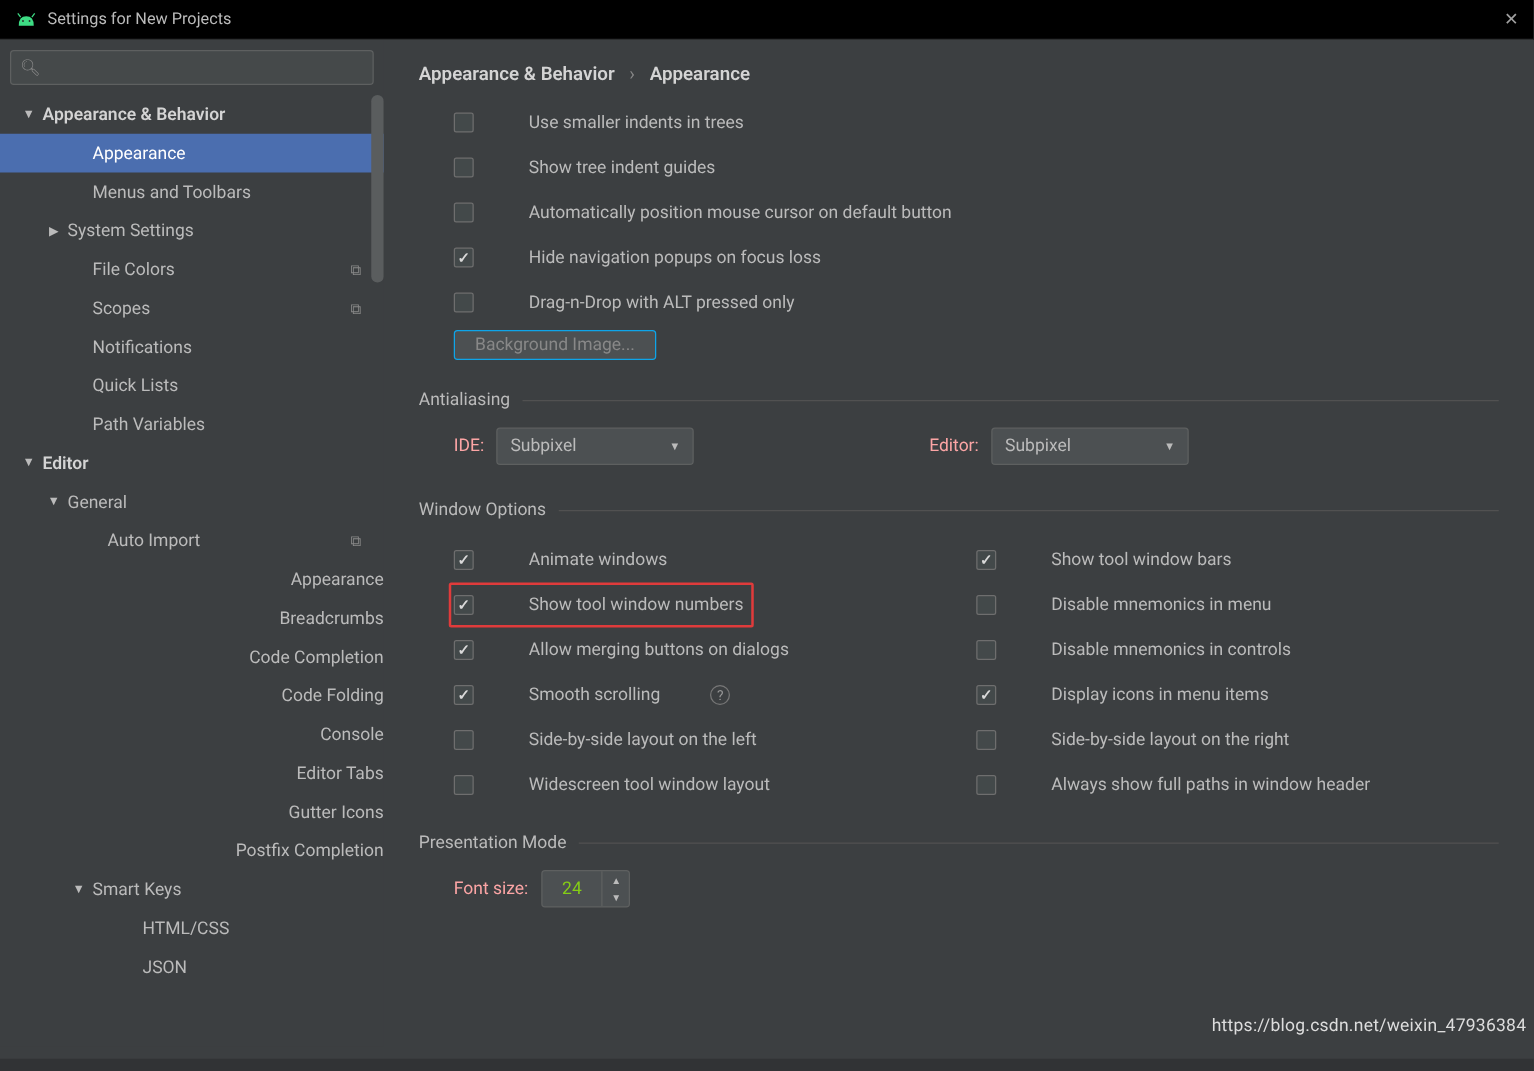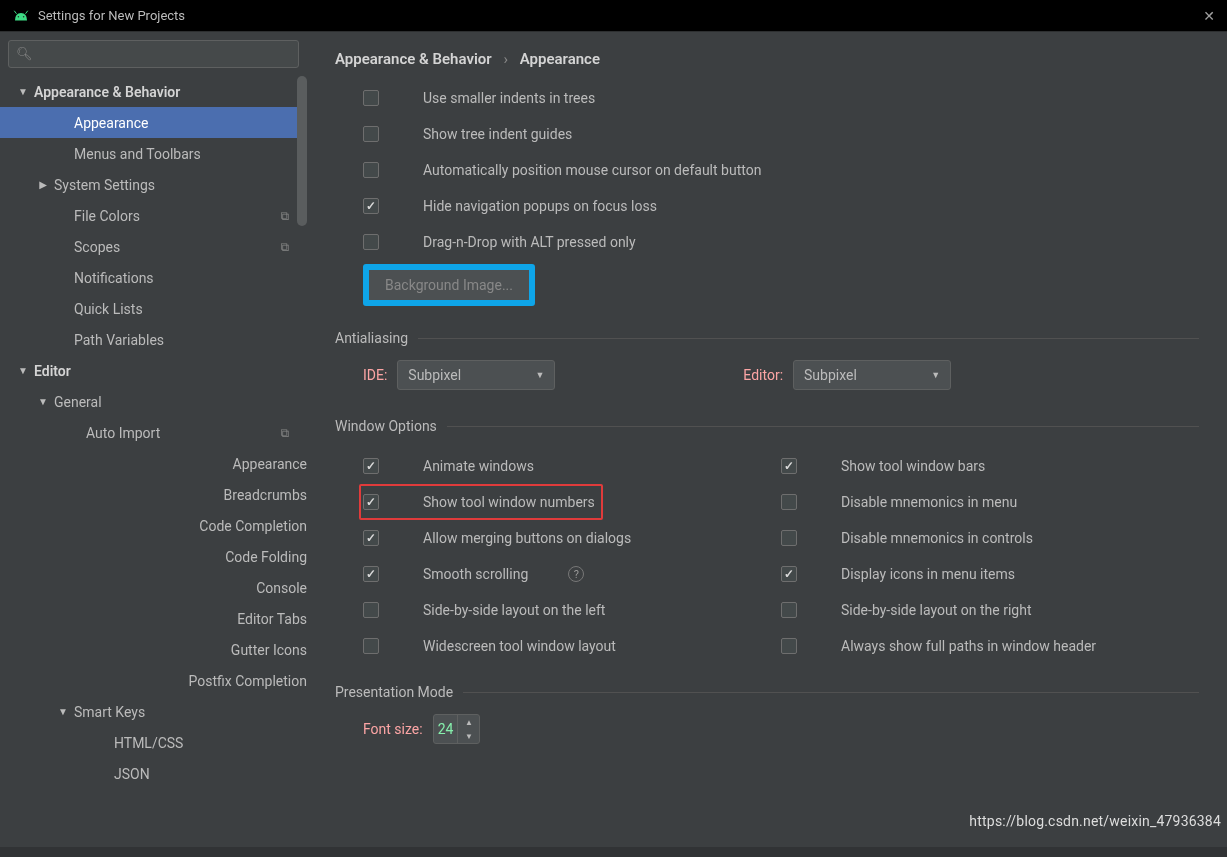--- a/index.html
+++ b/index.html
@@ -30,35 +30,35 @@
 .node .tag { margin-left: auto; margin-right: 18px; color: #888; font-size: 12px; }
 .main { flex: 1; padding: 18px 28px 18px 28px; overflow-y: auto; position: relative; }
 .crumb { font-size: 15px; color: #d4d4d4; margin-bottom: 12px; }
 .crumb .sep { color: #888; margin: 0 8px; }
 .crumb b { font-weight: 600; }
 .opt-group { margin-left: 28px; margin-bottom: 24px; }
 .chk-row { display: flex; align-items: center; height: 36px; gap: 34px; }
 .chk { width: 16px; height: 16px; border: 1px solid #6e6e6e; border-radius: 2px; margin-right: 10px; display: inline-flex; align-items: center; justify-content: center; background: #43494a; cursor: pointer; flex-shrink:0;}
 .chk.checked::after { content: "✓"; color: #d9d9d9; font-size: 12px; font-weight: bold; }
 .chk-label { color: #bbbbbb; font-size: 14px; }
-.btn { display: inline-flex; align-items: center; height: 42px; padding: 0 16px; border: 6px solid #0ea5e9; border-radius: 3px; background: #4c5052; color: #888; margin-top: 4px; cursor: pointer; }
+.btn { display: inline-flex; align-items: center; height: 24px; padding: 0 16px; border: 1px solid #0ea5e9; border-radius: 3px; background: #4c5052; color: #888; margin-top: 4px; cursor: pointer; }
 .section-hdr { display: flex; align-items: center; margin: 8px 0 14px 0; color: #bbbbbb; font-size: 14px; }
 .section-hdr .line { flex: 1; height: 1px; background: #515151; margin-left: 10px; }
 .form-row { display: flex; align-items: center; margin-left: 28px; gap: 48px; }
 .fld { display: flex; align-items: center; gap: 10px; }
 .fld .flabel { color: #fca5a5; }
 .select { height: 30px; min-width: 158px; background: #4c5052; border: 1px solid #5e6060; border-radius: 3px; display: inline-flex; align-items: center; padding: 0 10px; color: #bbbbbb; cursor: pointer; justify-content: space-between; }
 .select .caret { font-size: 9px; color: #bbb; margin-left: 12px; }
 .two-col { display: flex; margin-left: 28px; }
 .col { flex: 1; }
 .help { display:inline-flex; width:16px; height:16px; border:1px solid #777; border-radius:50%; align-items:center; justify-content:center; font-size:11px; color:#999; margin-left:6px; cursor:pointer;}
 .highlight { border: 2.5px solid #e03b3b; border-radius: 2px; padding: 2px 6px 2px 2px; margin-left: -4px; }
 .watermark { position: absolute; right: 6px; bottom: 8px; color: #dddddd; font-size: 14px; letter-spacing: .2px; }
 .spinner { display:inline-flex; align-items:center; border:1px solid #5e6060; border-radius:3px; background:#4c5052; height:30px; }
-.spinner .val { padding:0 4px; color:#86efac; }
+.spinner .val { padding:0 16px; color:#84cc16; }
 .spinner .btns { width:22px; height:100%; border-left:1px solid #5e6060; display:flex; flex-direction:column; }
 .spinner .b { flex:1; display:flex; align-items:center; justify-content:center; font-size:8px; color:#bbb; cursor:pointer; }
 .footer-gap { height: 10px; background:#313335; position:absolute; left:0; right:0; bottom:0;}
 </style>
 </head>
 <body>
 
 <div class="titlebar">
   <svg class="logo" viewBox="0 0 24 16">
       <path fill="#3ddc84" d="M4 14 Q4 4 12 4 Q20 4 20 14 Z"></path>

